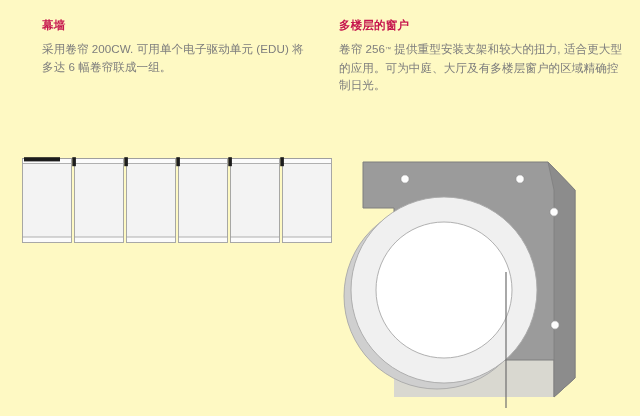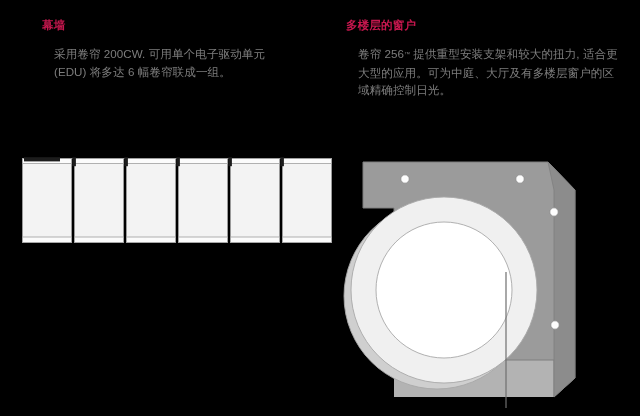--- a/index.html
+++ b/index.html
@@ -13,47 +13,47 @@
     height: 416px;
     position: relative;
     overflow: hidden;
     font-family: "Liberation Sans", "DejaVu Sans", sans-serif;
     -webkit-font-smoothing: antialiased;
   }
 
   .page {
     position: absolute;
     inset: 0;
-    background: #000000;
+    background: #fef9c3;
   }
 
   
   .col {
     position: absolute;
     top: 18px;
   }
   .col-left  { left: 42px;  width: 268px; }
-  .col-right { left: 346px; width: 288px; }
+  .col-right { left: 339px; width: 288px; }
 
   .sect-title {
     color: #c6174e;
     font-size: 11.5px;
     font-weight: bold;
     letter-spacing: 0.2px;
     line-height: 15px;
     margin: 0 0 7px 0;
     white-space: nowrap;
   }
 
   .sect-body {
     color: #7d7d7d;
     font-size: 11.6px;
     line-height: 17.5px;
     letter-spacing: 0.05px;
-    margin: 12px;
+    margin: 0;
   }
   .sect-body .tm {
     font-size: 6px;
     vertical-align: 2px;
     letter-spacing: 0;
   }
 
   
   .figure {
     position: absolute;

